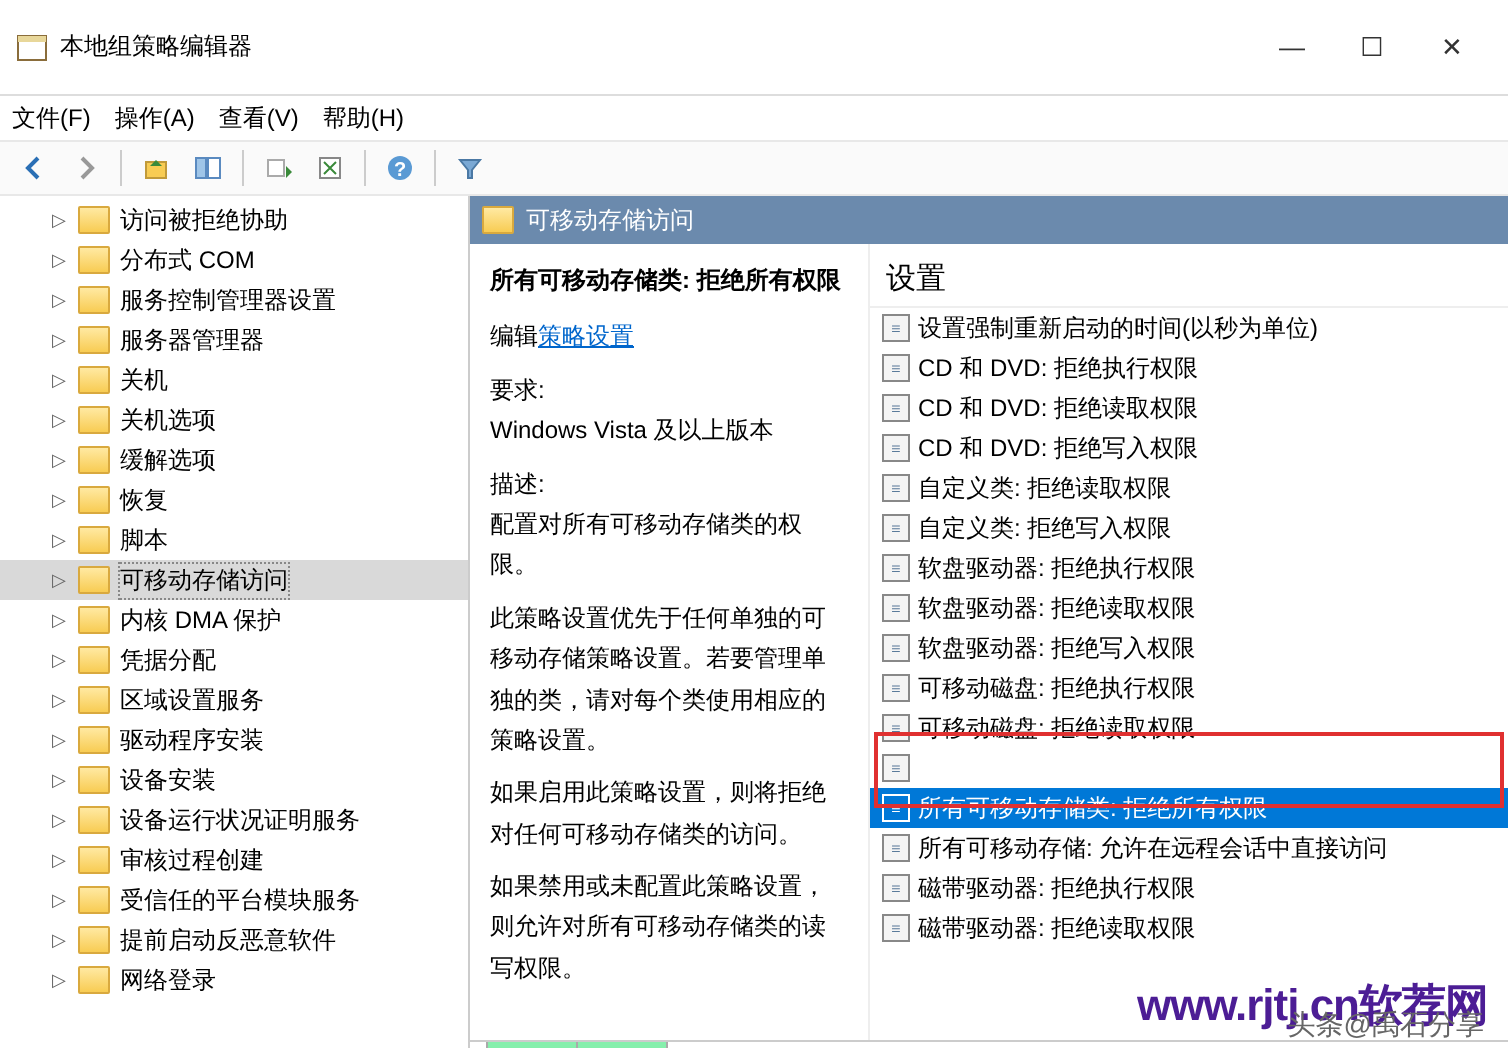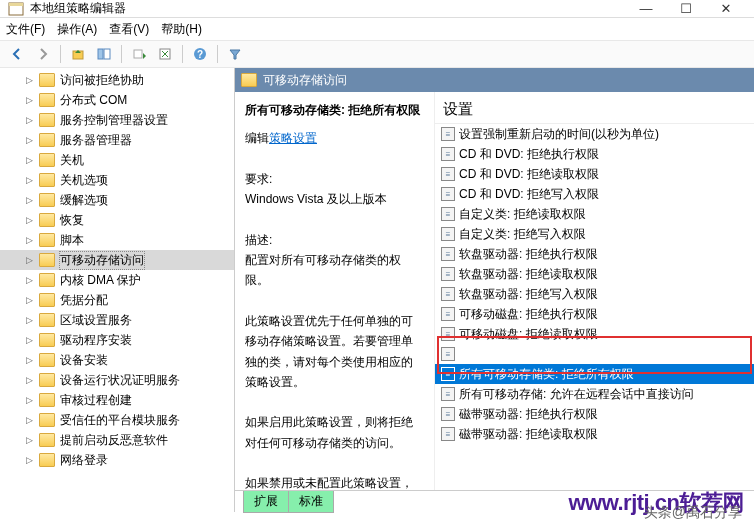--- a/index.html
+++ b/index.html
@@ -1,18 +1,18 @@
 <!DOCTYPE html>
 <html><head>
 <meta charset="utf-8">
 <style>
 * { margin: 0; padding: 0; box-sizing: border-box; font-family: "Microsoft YaHei", "SimSun", sans-serif; }
 body { width: 754px; height: 524px; background: #fff; overflow: hidden; position: relative; }
 
-.titlebar { height: 18px; display: flex; align-items: center; padding: 0 8px; border-bottom: 1px solid #ddd; }
+.titlebar { height: 48px; display: flex; align-items: center; padding: 0 8px; border-bottom: 1px solid #ddd; }
 .titlebar .icon { width: 16px; height: 16px; margin-right: 6px; }
 .titlebar .title { font-size: 12px; flex: 1; }
 .titlebar .ctrl { width: 40px; height: 28px; display: flex; align-items: center; justify-content: center; font-size: 13px; color: #333; }
 
 .menubar { height: 22px; display: flex; align-items: center; padding: 0 6px; font-size: 12px; }
 .menubar .mitem { margin-right: 12px; cursor: default; }
 
 .toolbar { height: 28px; border-top: 1px solid #e8e8e8; border-bottom: 1px solid #e8e8e8; display: flex; align-items: center; padding: 0 6px; gap: 4px; background: #fafafa; }
 .toolbar .tbtn { width: 22px; height: 22px; display: flex; align-items: center; justify-content: center; border: 1px solid transparent; }
 .toolbar .tbtn svg, .toolbar .tbtn span { font-size: 12px; }
@@ -28,21 +28,21 @@
 .tree-item.sel .label { outline: 1px dotted #888; }
 
 .content { flex: 1; display: flex; flex-direction: column; }
 .path-header { height: 24px; background: #6b8aad; color: #fff; display: flex; align-items: center; padding-left: 6px; font-size: 12px; gap: 6px; }
 .path-header .fld2 { width: 16px; height: 14px; background: linear-gradient(#ffe9a2, #f8cc53); border: 1px solid #d9a93e; border-radius: 1px; }
 
 .content-body { flex: 1; display: flex; overflow: hidden; }
 .detail-left { width: 200px; padding: 8px 10px; font-size: 12px; line-height: 1.7; border-right: 1px solid #eee; }
 .detail-left .pol-title { font-weight: bold; margin-bottom: 8px; }
 .detail-left .editlink { color: #0066cc; text-decoration: underline; text-align: right; }
-.detail-left .section { margin-top: 20px; }
+.detail-left .section { margin-top: 6px; }
 
 .list-pane { flex: 1; overflow-y: scroll; padding-top: 4px; position: relative; }
 .list-header { font-size: 15px; padding: 4px 8px; border-bottom: 1px solid #eee; }
 .list-item { display: flex; align-items: center; height: 20px; padding-left: 6px; font-size: 12px; gap: 4px; white-space: nowrap; cursor: default; }
 .list-item.sel { background: #0078d7; color: #fff; }
 .list-item .pico { width: 14px; height: 14px; border: 1px solid #888; background: #f4f4f4; display: flex; align-items: center; justify-content: center; font-size: 8px; color: #5a7a9a; }
 .list-item.sel .pico { border-color: #fff; background: #0078d7; color: #fff; }
 .highlight-box { position: absolute; border: 2px solid #e03030; pointer-events: none; }
 
 .tabs { height: 22px; display: flex; align-items: flex-start; padding-left: 8px; font-size: 12px; border-top: 1px solid #ccc; }

